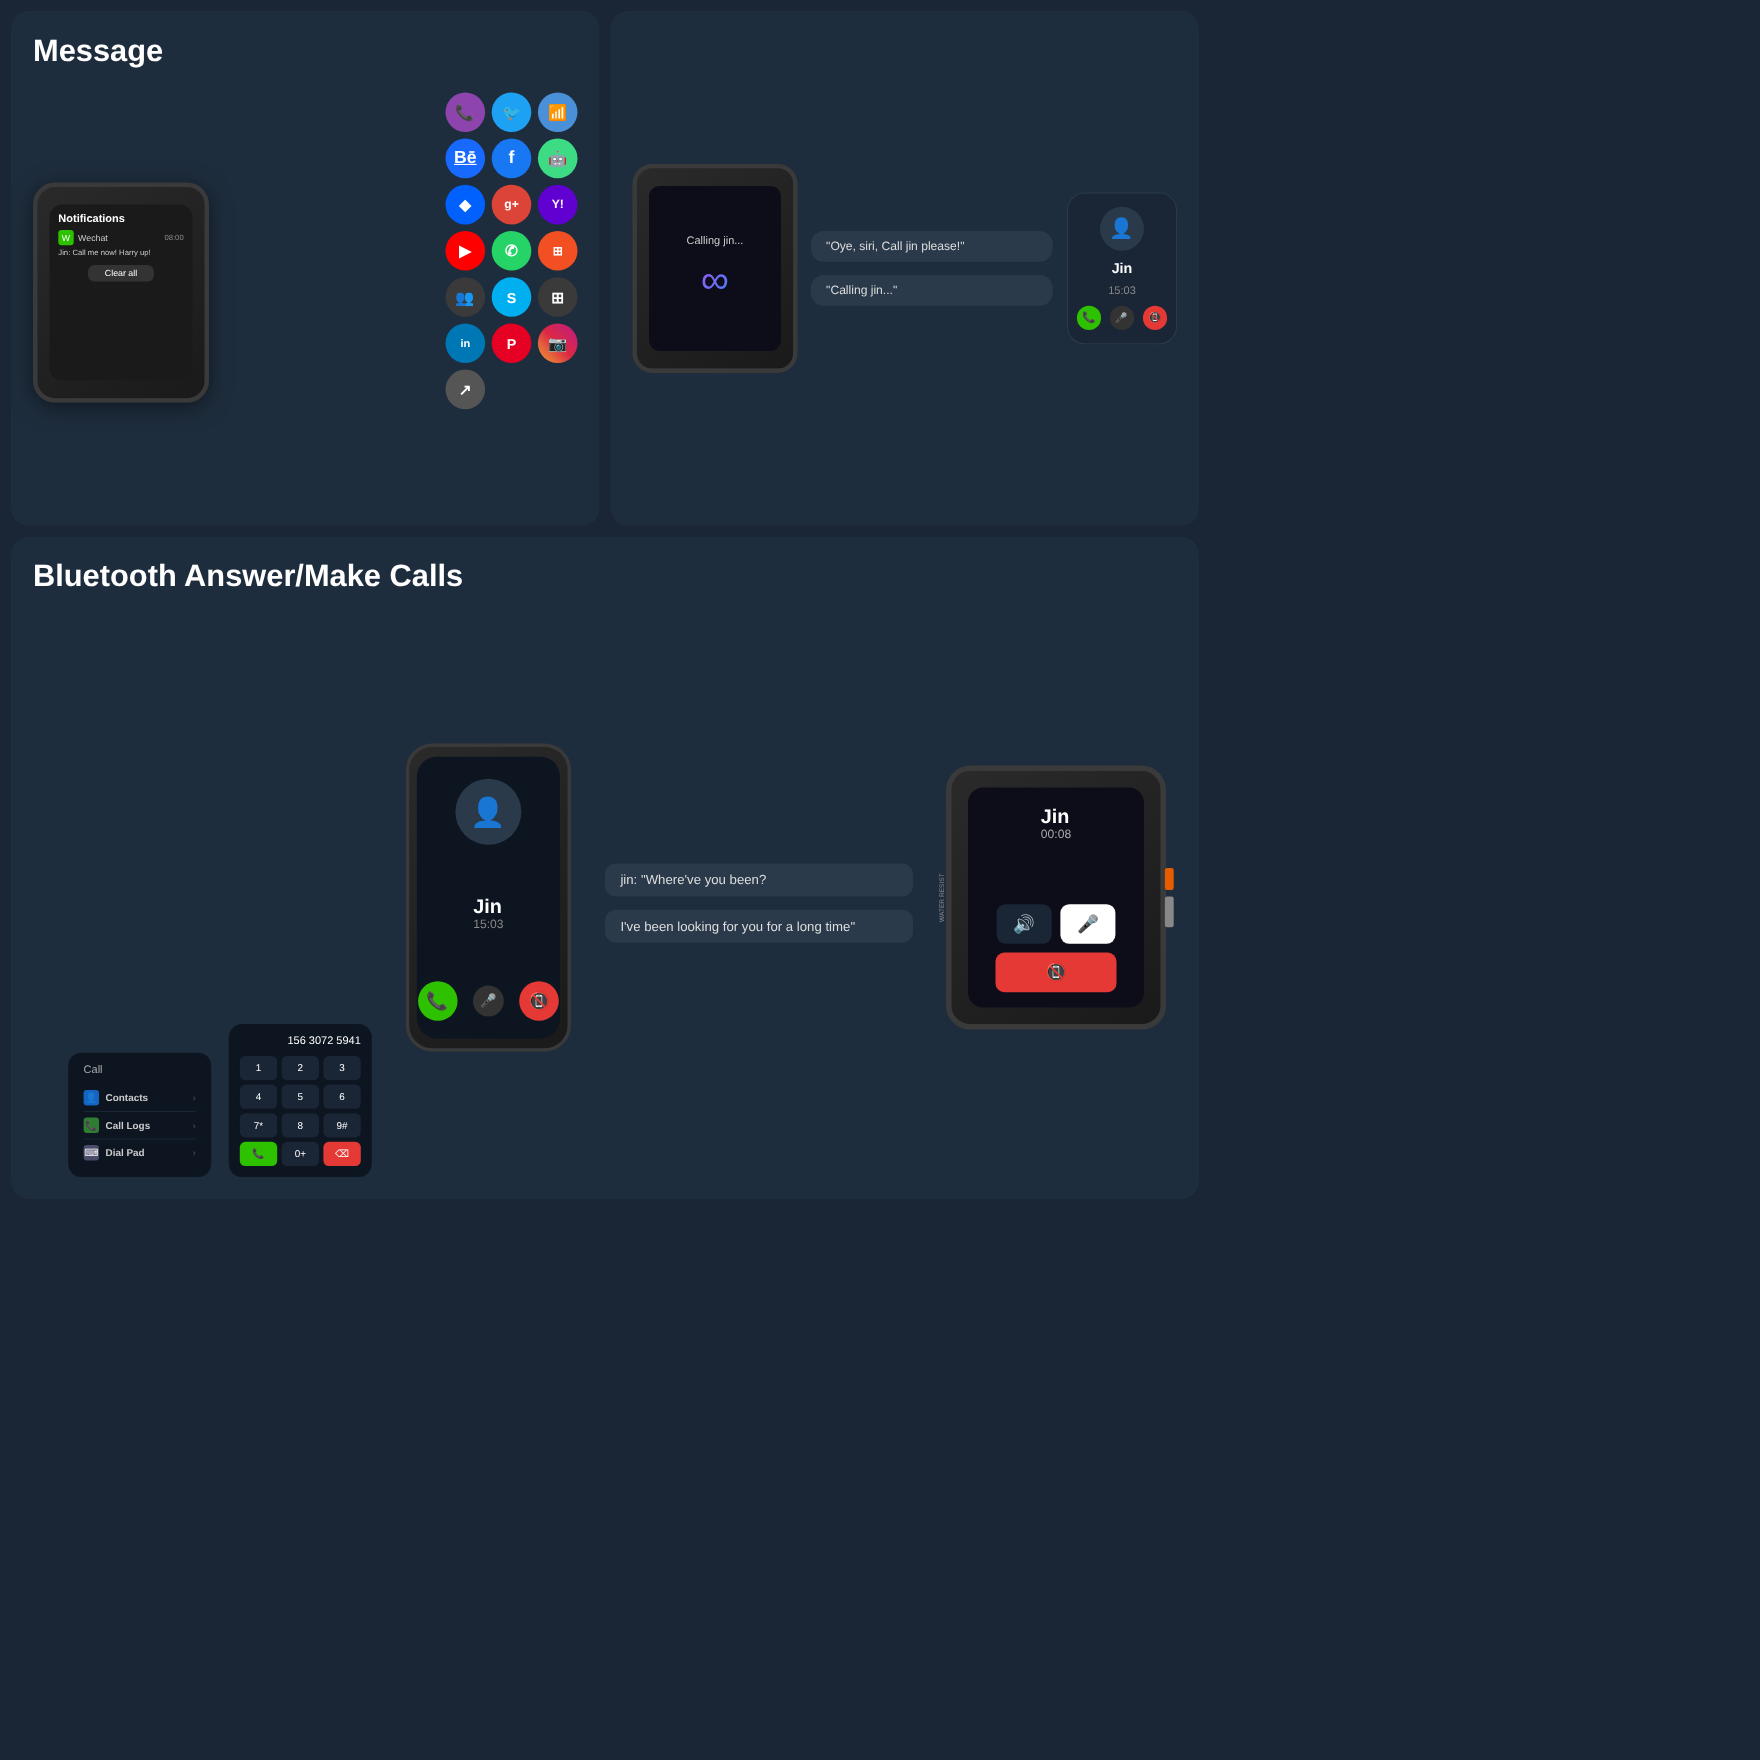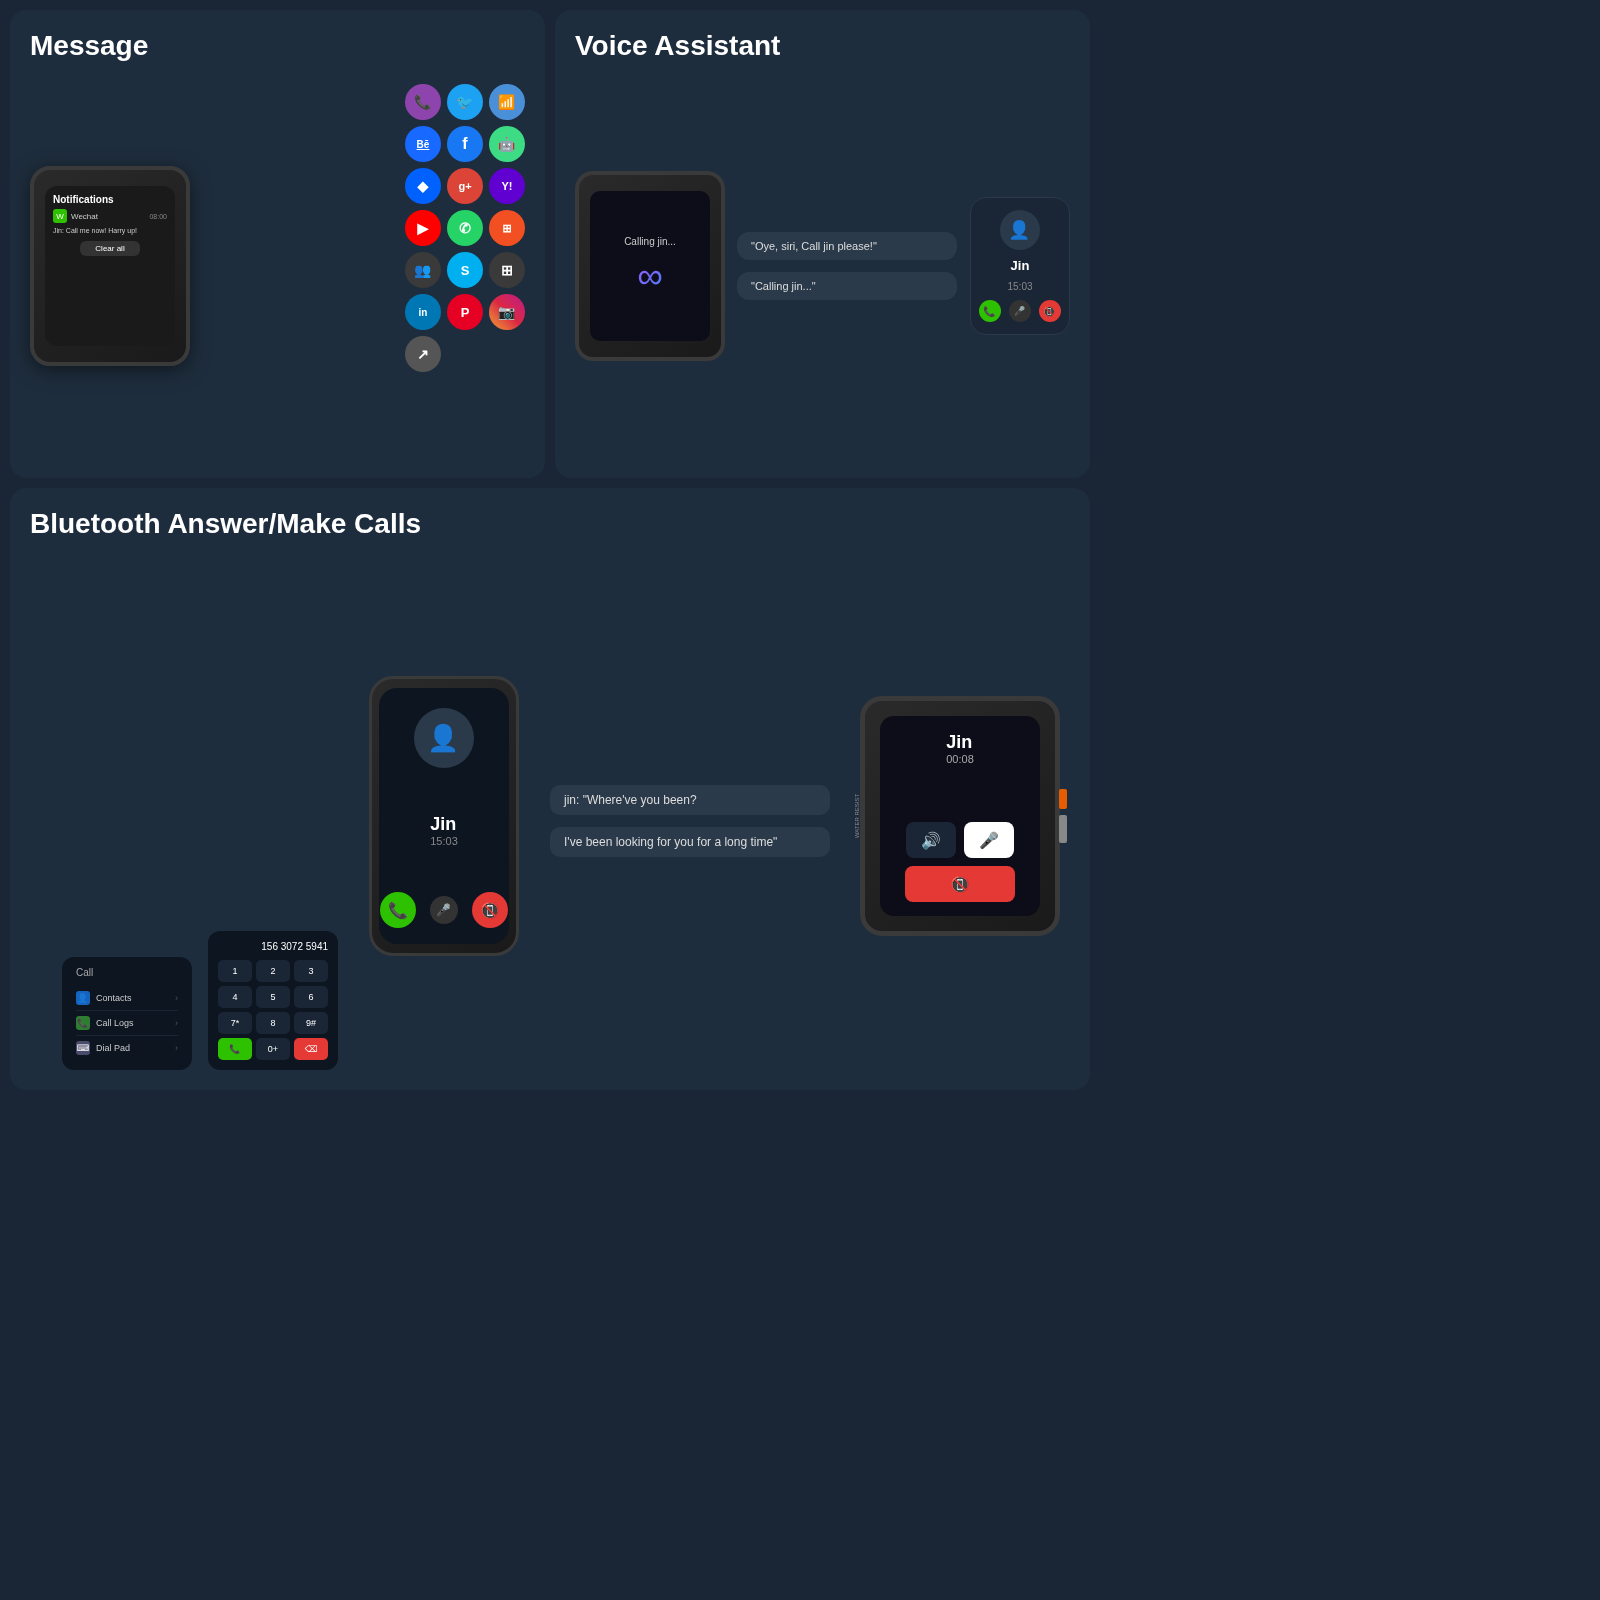--- a/index.html
+++ b/index.html
@@ -316,20 +316,21 @@
       justify-content: center;
       font-size: 9px;
     }
     .icon-contacts { background: #1565c0; color: white; }
     .icon-calls { background: #2e7d32; color: white; }
     .icon-dialpad { background: #4a4a6a; color: white; }
     .call-menu-label {
       color: #ccc;
       font-size: 9px;
       flex: 1;
+      font-weight: bold;
     }
     .call-menu-arrow {
       color: #555;
       font-size: 9px;
     }
     .dialpad-box {
       background: #0d1520;
       border-radius: 12px;
       padding: 10px;
       width: 130px;
@@ -612,42 +613,41 @@
           </div>
           <div class="notif-msg">Jin: Call me now! Harry up!</div>
           <div class="clear-btn">Clear all</div>
         </div>
       </div>
 
       <div class="social-icons-grid">
         <div class="social-icon si-phone">📞</div>
         <div class="social-icon si-twitter">🐦</div>
         <div class="social-icon" style="background:#4a90d9;">📶</div>
-        <div class="social-icon si-behance" style="font-size:10px;font-weight:900;text-decoration:underline;">Bē</div>
+        <div class="social-icon si-behance" style="font-size:16px;font-weight:900;text-decoration:underline;">Bē</div>
         <div class="social-icon si-fb" style="font-size:16px;">f</div>
         <div class="social-icon si-android">🤖</div>
         <div class="social-icon si-dropbox">◆</div>
         <div class="social-icon si-gplus" style="font-size:11px;">g+</div>
         <div class="social-icon si-yahoo" style="font-size:11px;font-weight:bold;">Y!</div>
         <div class="social-icon si-yt">▶</div>
         <div class="social-icon si-whatsapp">✆</div>
         <div class="social-icon si-ms" style="font-size:11px;">⊞</div>
         <div class="social-icon" style="background:#3a3a3a;">👥</div>
         <div class="social-icon si-skype" style="font-size:13px;">S</div>
         <div class="social-icon" style="background:#3a3a3a;">⊞</div>
         <div class="social-icon si-linkedin" style="font-size:10px;">in</div>
         <div class="social-icon si-pinterest" style="font-size:13px;">P</div>
         <div class="social-icon si-insta">📷</div>
         <div class="social-icon" style="background:#555;">↗</div>
       </div>
     </div>
   </div>
 
   <div class="panel voice-panel">
-    <div class="panel-title">Voice Assistant</div>
     <div class="voice-content">
 
       <div class="voice-watch">
         <div class="voice-watch-screen">
           <div class="calling-text-watch">Calling jin...</div>
           <div class="infinity-symbol">∞</div>
         </div>
       </div>
 
       <div style="flex:1; display:flex; flex-direction:column; justify-content:center; gap:12px;">

